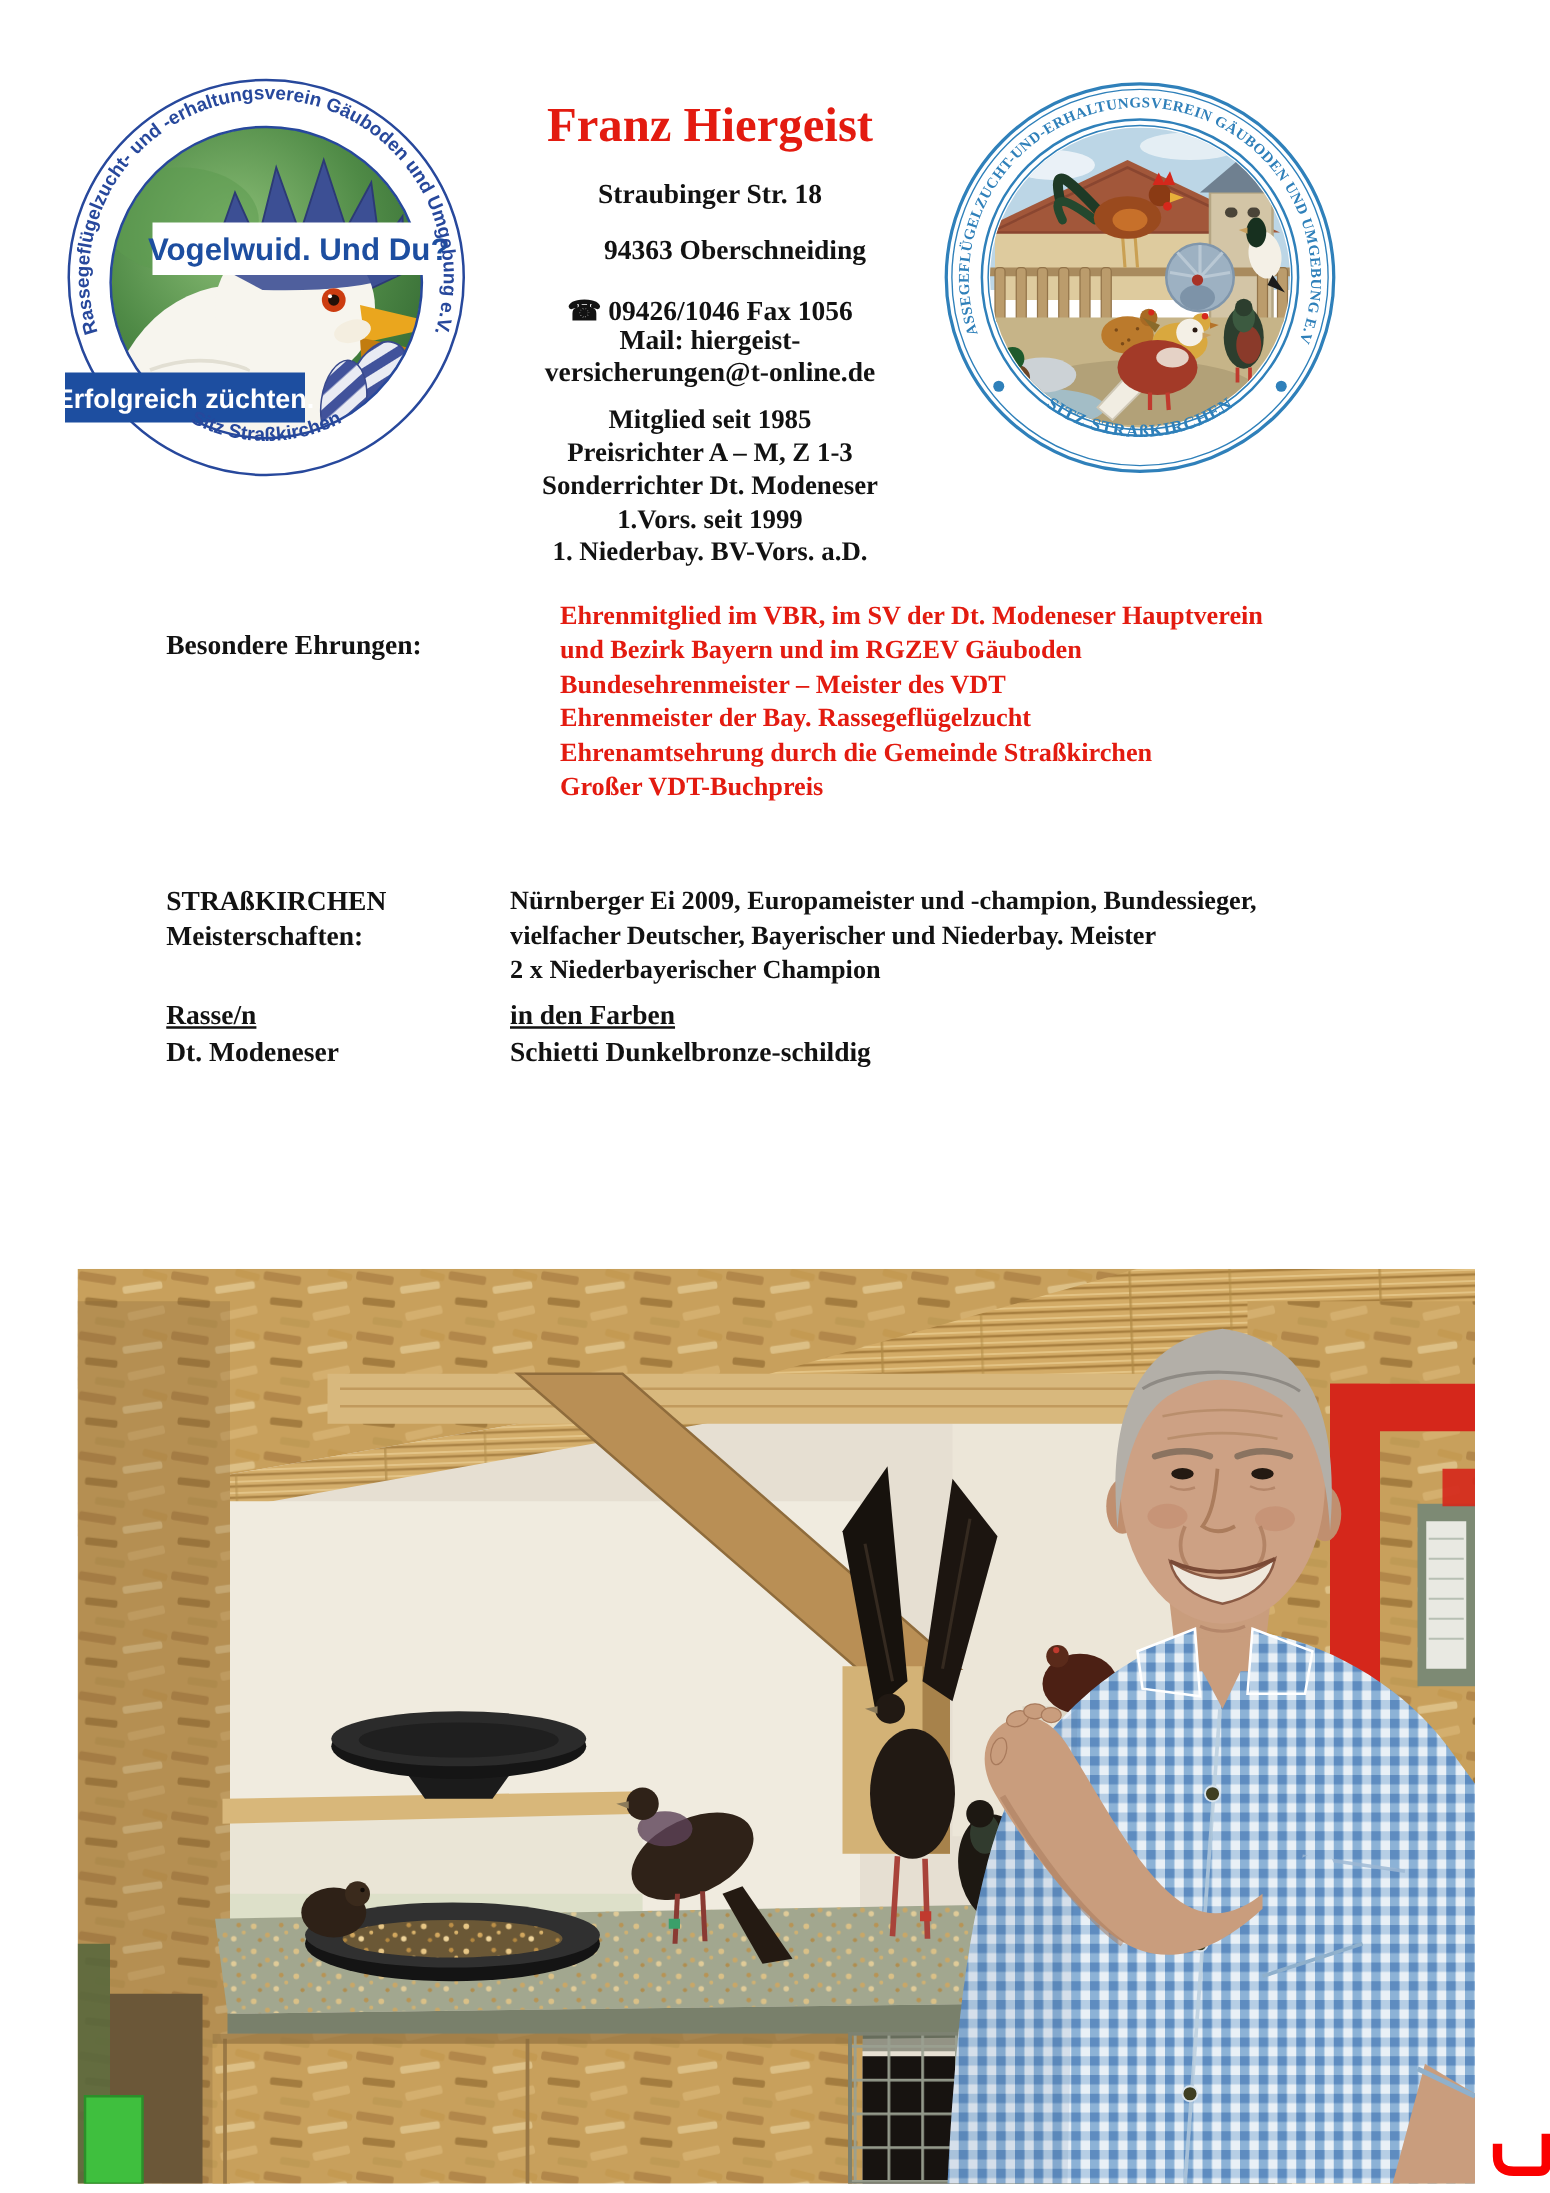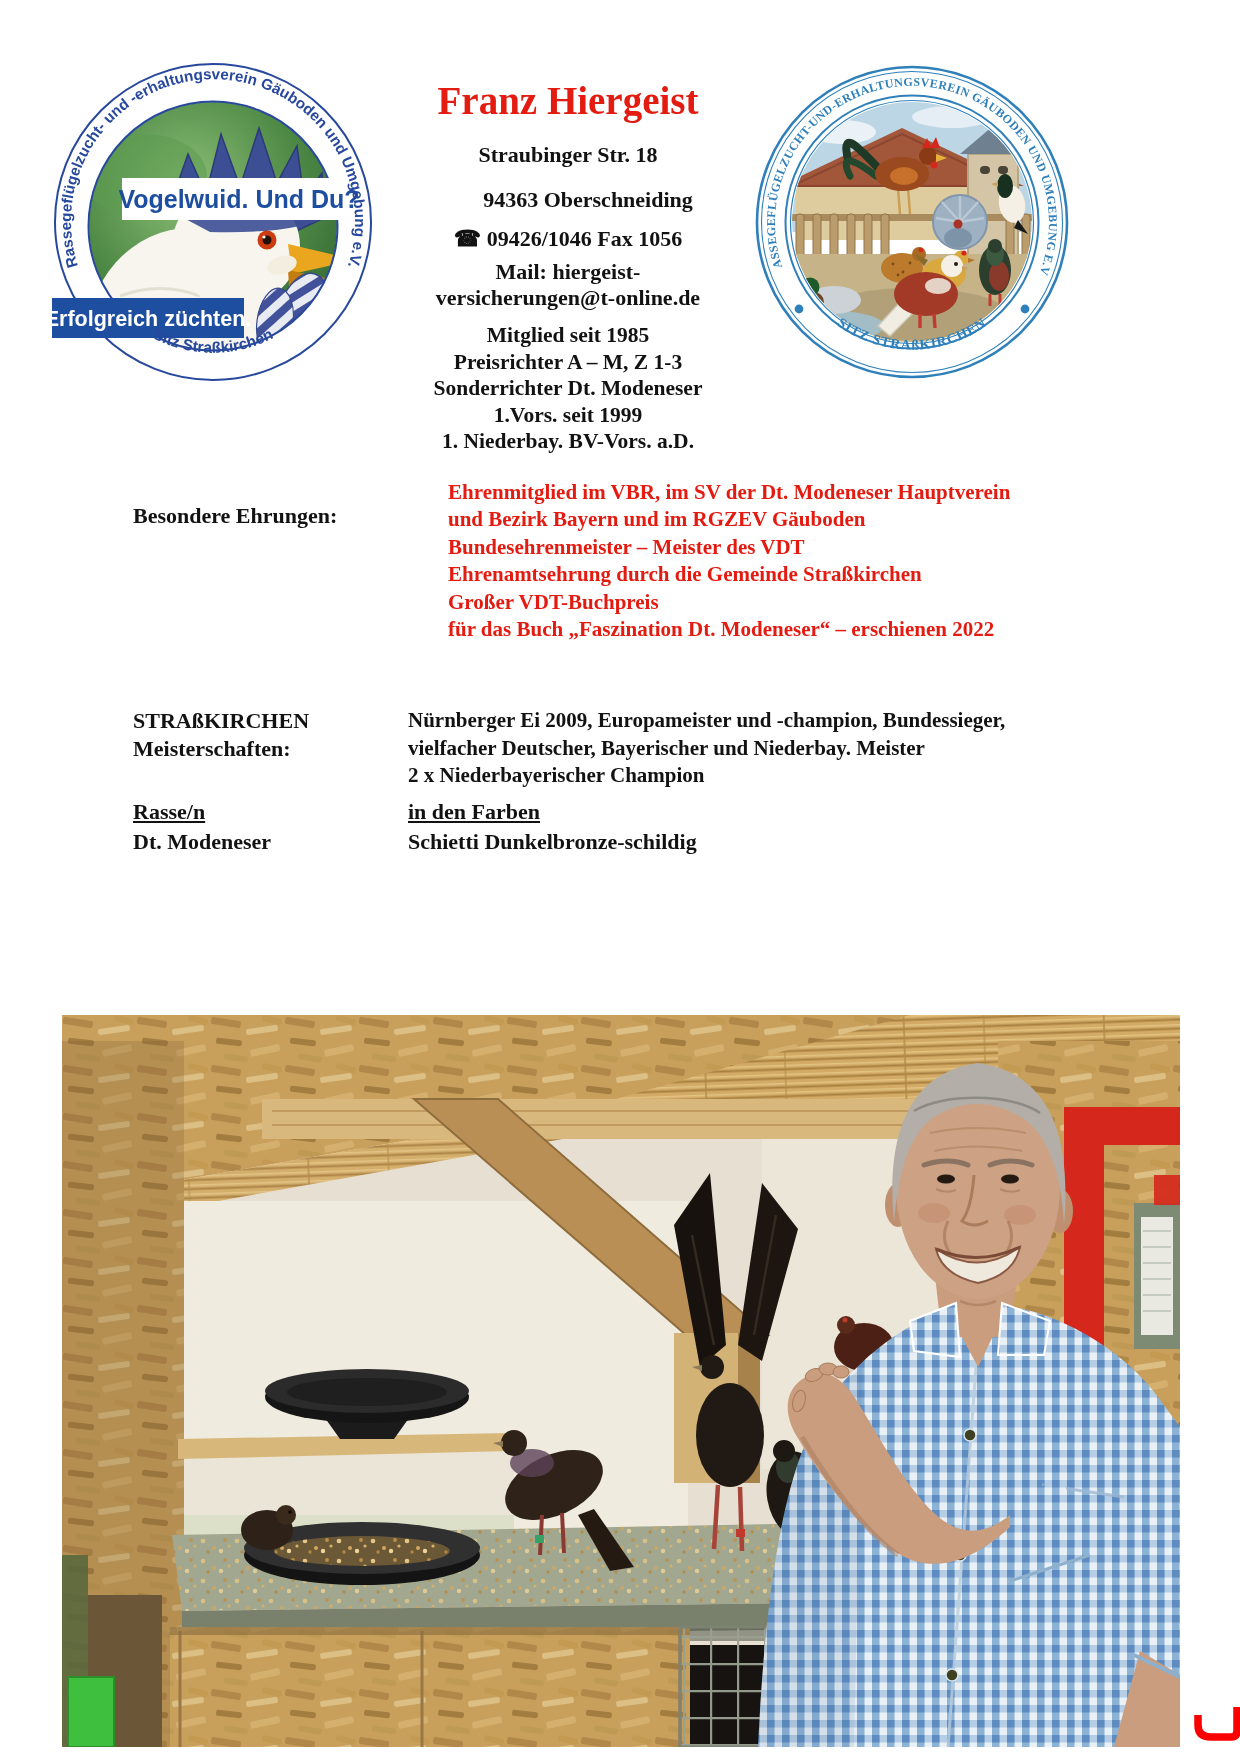--- a/index.html
+++ b/index.html
@@ -6,21 +6,21 @@
   .page{position:relative;width:1240px;height:1754px;background:#ffffff;overflow:hidden;
         font-family:"Liberation Serif",serif;color:#121212;}
   :root{--red:#e31b10;--blueL:#27489c;--blueR:#2f80ba;}
 
   
   .logoL{position:absolute;left:50px;top:56px;width:326px;height:332px;}
   .logoR{position:absolute;left:752px;top:62px;width:320px;height:320px;}
   .centercol{position:absolute;left:368px;top:0;width:400px;text-align:center;}
   .name{position:absolute;left:0;top:78px;width:100%;font-weight:bold;font-size:39px;color:var(--red);}
   .hline{position:absolute;left:0;width:100%;font-weight:bold;font-size:22px;}
-  .addr1{top:142px;} .addr2{top:187px;padding-left:20px;} .phone{top:226px;}
+  .addr1{top:142px;} .addr2{top:187px;padding-left:20px;} .phone{top:236px;}
   .mail1{top:259px;} .mail2{top:285px;}
   .members{position:absolute;left:0;top:322px;width:100%;font-weight:bold;
            font-size:21.5px;line-height:26.5px;}
 
   
   .lbl{position:absolute;left:133px;font-weight:bold;font-size:22px;line-height:27.5px;}
   .lbl-honors{top:502px;}
   .lbl-champ{top:707px;}
   .lbl-breed{top:797px;line-height:30px;}
   .u{text-decoration:underline;}
@@ -223,23 +223,23 @@
       <circle cx="47" cy="247" r="4.4" fill="#2f80ba"></circle>
       <circle cx="273" cy="247" r="4.4" fill="#2f80ba"></circle>
     </svg>
   </div>
 
   <div class="lbl lbl-honors">Besondere Ehrungen:</div>
   <div class="honors">
     <div class="rline">Ehrenmitglied im VBR, im SV der Dt. Modeneser Hauptverein</div>
     <div class="rline">und Bezirk Bayern und im RGZEV Gäuboden</div>
     <div class="rline">Bundesehrenmeister – Meister des VDT</div>
+    <div class="rline">Ehrenmeister der Bay. Rassegeflügelzucht</div>
     <div class="rline">Ehrenamtsehrung durch die Gemeinde Straßkirchen</div>
     <div class="rline">Großer VDT-Buchpreis</div>
-    <div class="rline">für das Buch „Faszination Dt. Modeneser“ – erschienen 2022</div>
   </div>
 
   <div class="lbl lbl-champ">
     <div>STRAßKIRCHEN</div>
     <div>Meisterschaften:</div>
   </div>
   <div class="champ">
     <div class="kline">Nürnberger Ei 2009, Europameister und -champion, Bundessieger,</div>
     <div class="kline">vielfacher Deutscher, Bayerischer und Niederbay. Meister</div>
     <div class="kline">2 x Niederbayerischer Champion</div>

